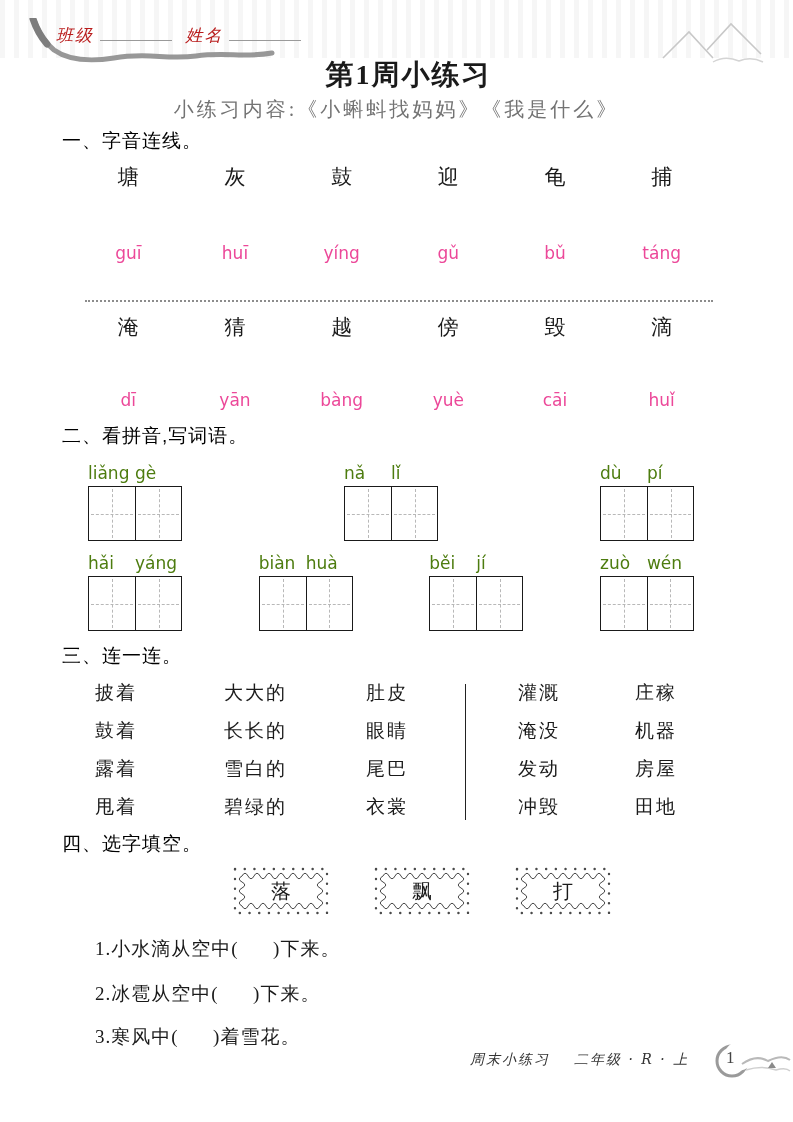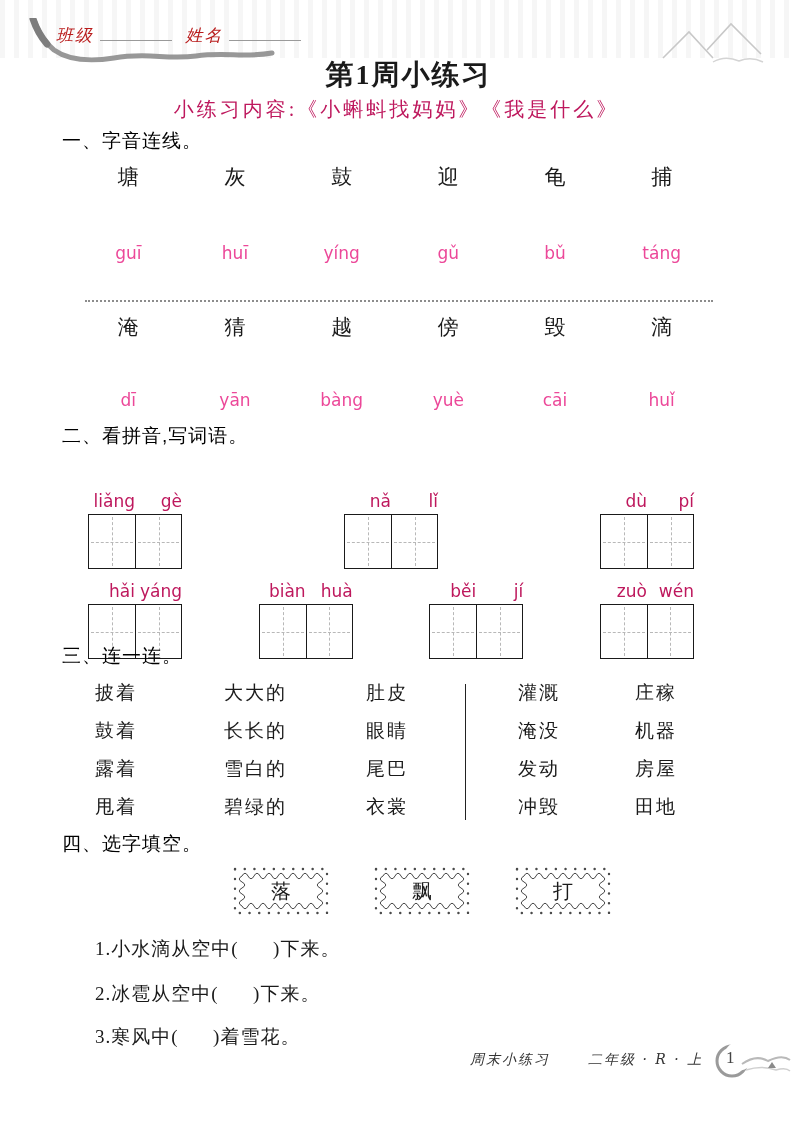--- a/index.html
+++ b/index.html
@@ -21,21 +21,21 @@
   }
   .blank { display:inline-block; width:72px; height:14px; border-bottom:1.4px solid #9a9a9a; margin:0 6px; }
   .hdr-mountains { position:absolute; left:655px; top:12px; }
   
   .title {
     position:absolute; left:0; top:56px; width:100%; text-align:center;
     font-size:28px; font-weight:bold; letter-spacing:2px;padding-left:24px;
   }
   .subtitle {
     position:absolute; left:0; top:96px; width:100%; text-align:center;
-    font-size:20px; letter-spacing:3px; color:#be185d;
+    font-size:20px; letter-spacing:3px; color:#737373;
   }
   
   .sec-h {
     position:absolute; left:62px; font-family:"Liberation Sans", sans-serif;
     font-weight:normal; font-size:19px; letter-spacing:1px; color:#000;
   }
   
   .row6 {
     position:absolute; left:75px; width:640px;
     display:grid; grid-template-columns:repeat(6,1fr); text-align:center;
@@ -44,21 +44,21 @@
   .pinyin6 { font-family:"DejaVu Sans", sans-serif; font-size:17px; color:#ec4899; }
   .dotline { position:absolute; left:85px; width:628px; border-top:2px dotted #8c8c8c; }
   
   .grid-row {
     position:absolute; left:88px; width:606px;
     display:flex; justify-content:space-between;
   }
   .wgroup { width:94px; }
   .plabel {
     display:flex; font-family:"DejaVu Sans", sans-serif; font-size:17px;
-    color:#be185d; text-align:right; margin-bottom:3px;margin-top:28px;
+    color:#4d7c0f; text-align:left; margin-bottom:3px;
   }
   .plabel span { width:50%; }
   .wgrid { display:flex; border:1.6px solid #1a1a1a; width:94px; }
   .wcell { width:50%; height:53px; position:relative; }
   .wcell + .wcell { border-left:1.6px solid #1a1a1a; }
   .wcell::before {
     content:""; position:absolute; left:50%; top:2px; bottom:2px;
     border-left:1px dashed #b8b8b8;
   }
   .wcell::after {
@@ -72,21 +72,21 @@
   
   .cbox { position:absolute; width:98px; height:50px; }
   .cbox svg { position:absolute; left:0; top:0; }
   .cbox .ch {
     position:absolute; inset:0; display:flex; align-items:center; justify-content:center;
     font-size:20px; letter-spacing:0;
   }
   .sentence { position:absolute; left:95px; font-size:19px; letter-spacing:1px; }
   
   .footer {
-    position:absolute; top:1051px; left:470px; display:flex; gap:38px;
+    position:absolute; top:1051px; left:470px; display:flex; gap:24px;
     font-family:"DejaVu Serif", serif; font-style:italic; font-size:14px;
     color:#333; letter-spacing:2px; align-items:center;
   }
   .moon-wrap { position:absolute; left:712px; top:1040px; width:80px; height:42px; }
   .moon-wrap .pgnum {
     position:absolute; left:14px; top:8px; font-family:"Liberation Serif", serif;
     font-style:normal; font-size:17px; color:#444;
   }
 </style>
 </head>

